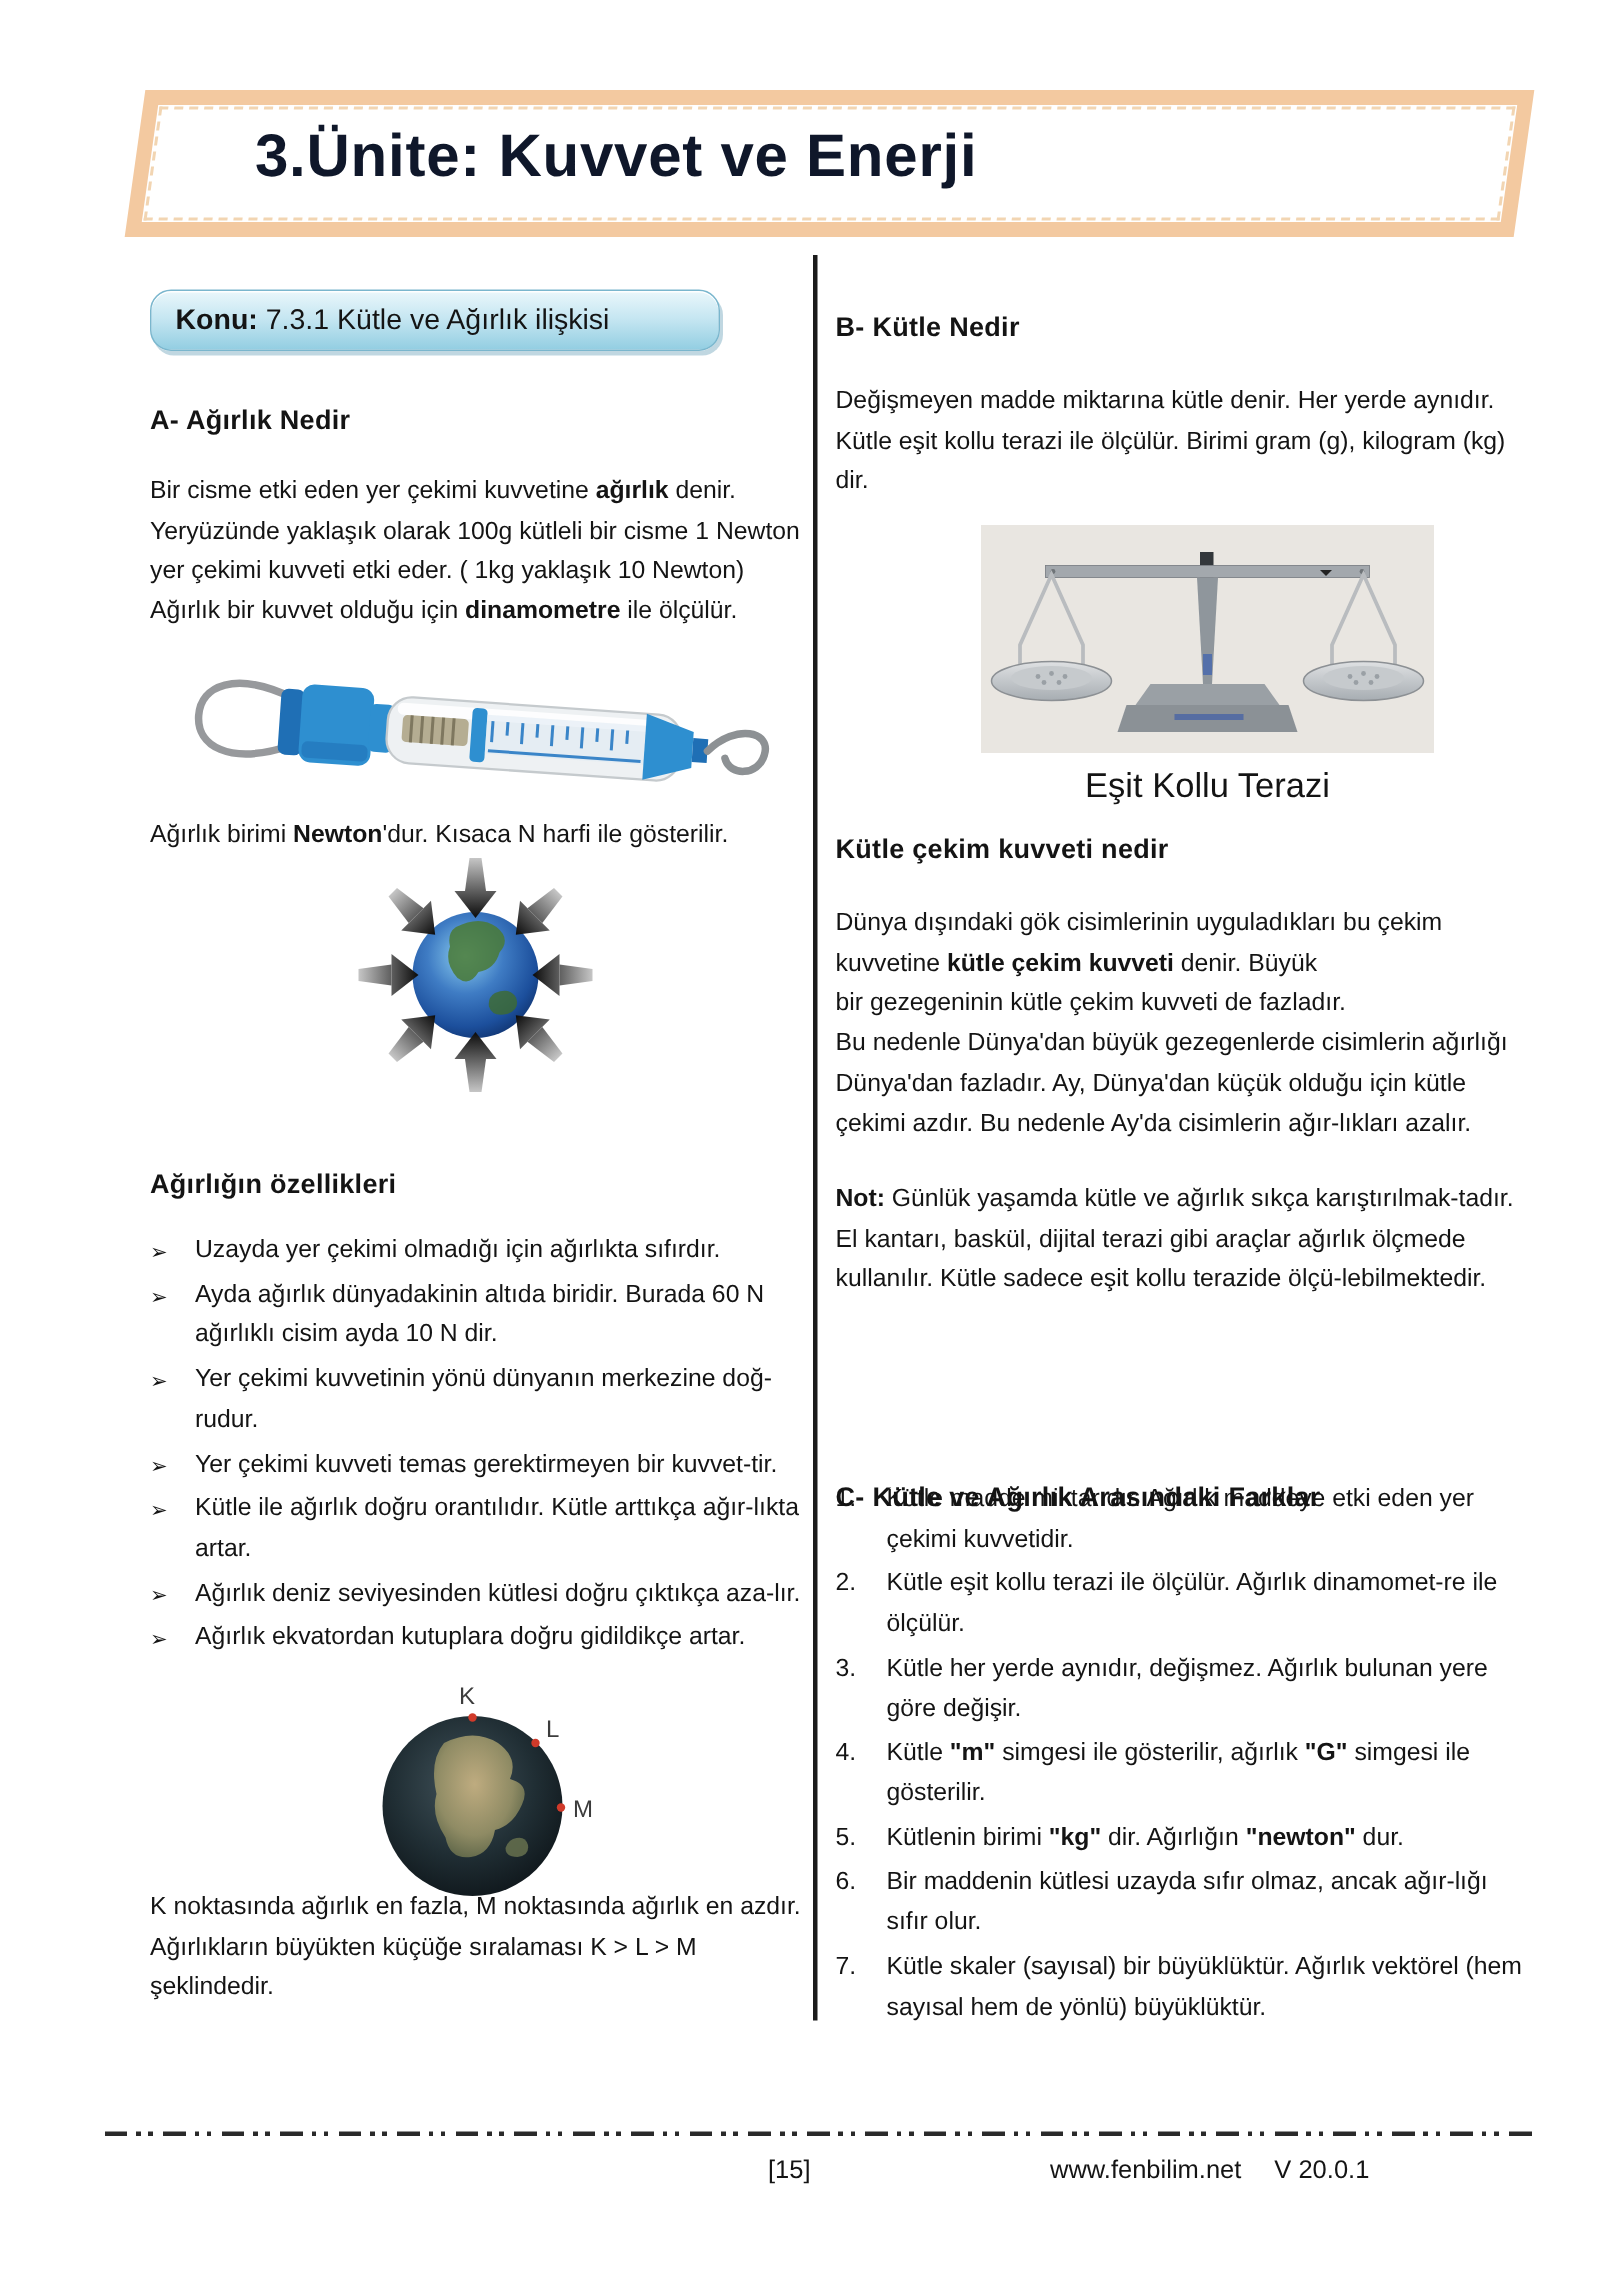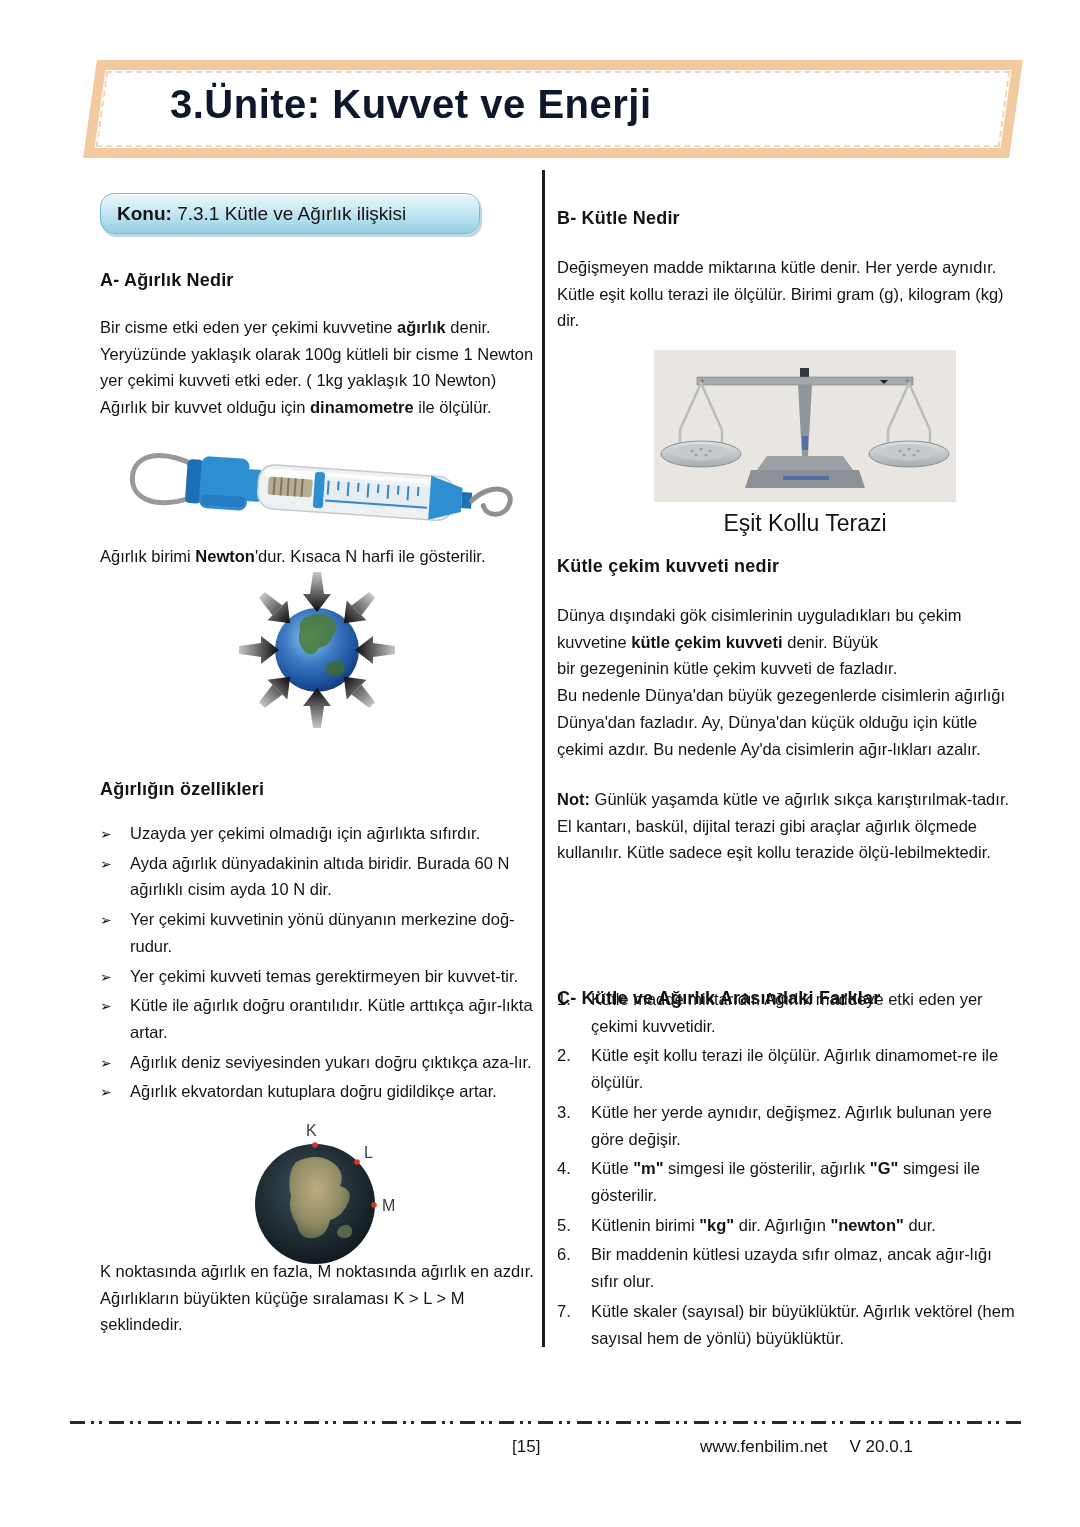--- a/index.html
+++ b/index.html
@@ -176,21 +176,21 @@
     <div class="b-item">
         <span class="b-marker">➢</span>
         <span class="b-text">Yer çekimi kuvveti temas gerektirmeyen bir kuvvet-tir.</span>
       </div>
     <div class="b-item">
         <span class="b-marker">➢</span>
         <span class="b-text">Kütle ile ağırlık doğru orantılıdır. Kütle arttıkça ağır-lıkta artar.</span>
       </div>
     <div class="b-item">
         <span class="b-marker">➢</span>
-        <span class="b-text">Ağırlık deniz seviyesinden yukarı doğru çıktıkça aza-lır.</span>
+        <span class="b-text">Ağırlık deniz seviyesinden kütlesi doğru çıktıkça aza-lır.</span>
       </div>
     <div class="b-item">
         <span class="b-marker">➢</span>
         <span class="b-text">Ağırlık ekvatordan kutuplara doğru gidildikçe artar.</span>
       </div>
   </div>
 
   <div class="abs" style="left:200px; top:1116px;">
     <svg width="240" height="160" viewBox="0 0 240 160">
       <defs>

